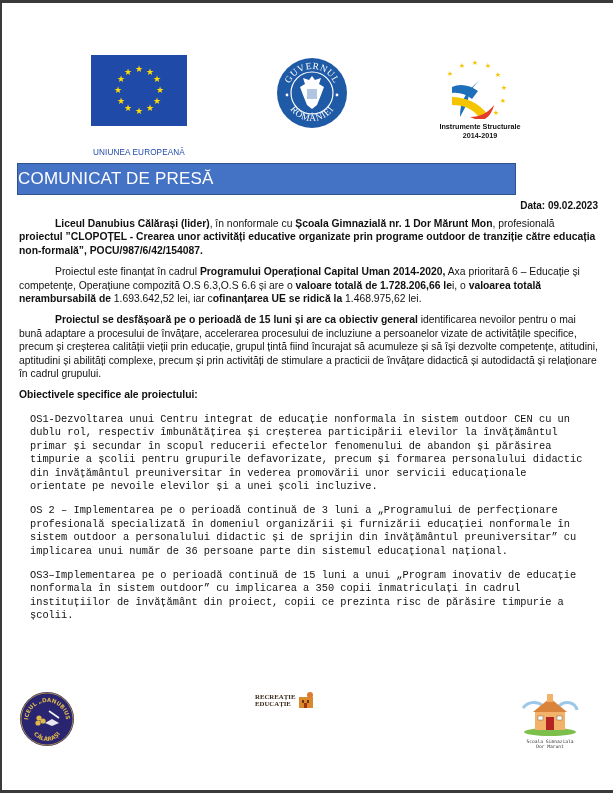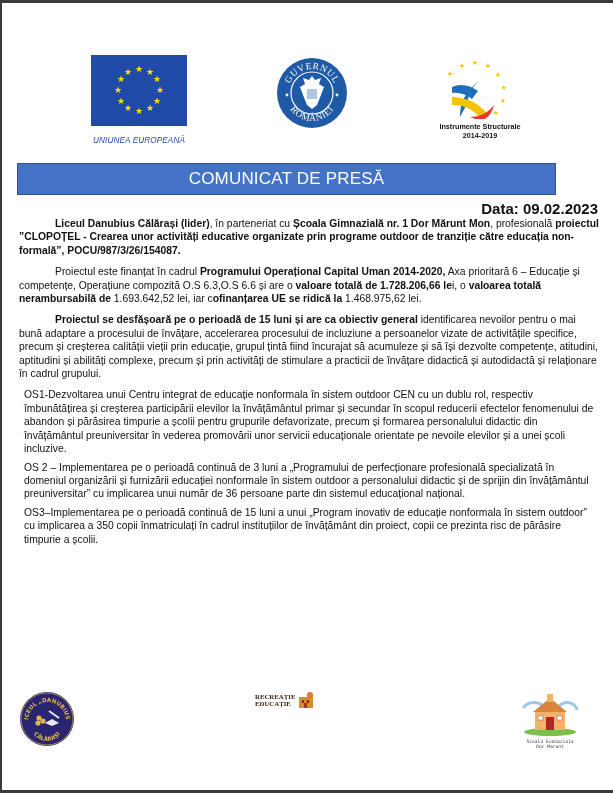--- a/index.html
+++ b/index.html
@@ -16,41 +16,41 @@
     border-top: 3px solid #3a3a3a;
     border-left: 2px solid #3a3a3a;
     border-bottom: 3px solid #3a3a3a;
     background: #fff;
   }
   
   .logos-top { position: absolute; top: 0; left: 0; width: 100%; height: 150px; }
   .eu-logo { position: absolute; left: 89px; top: 52px; width: 96px; }
   .eu-flag { width: 96px; height: 71px; background: #1f4aa8; position: relative; }
   .eu-flag svg { position: absolute; left: 0; top: 0; }
-  .eu-caption { font-size: 8.2px; color: #1f4aa8; text-align: center; margin-top: 10px; letter-spacing: 0.1px; font-style: italic; }
+  .eu-caption { font-size: 8.2px; color: #1f4aa8; text-align: center; margin-top: 22px; letter-spacing: 0.1px; }
   .gov-logo { position: absolute; left: 274px; top: 54px; width: 72px; height: 72px; }
   .is-logo { position: absolute; left: 428px; top: 44px; width: 100px; }
   .is-caption { font-size: 7.2px; font-weight: bold; text-align: center; line-height: 8.6px; margin-top: 0; color: #111; }
 
   .title-bar {
-    position: absolute; left: 15px; top: 160px; width: 539px; height: 32px;
+    position: absolute; left: 15px; top: 160px; width: 499px; height: 32px;
     background: #4472c4; border: 1px solid #2f528f; box-sizing: border-box;
-    color: #fff; text-align: center; font-size: 17px; line-height: 30px; letter-spacing: 0.2px;
-  }
-  .date { position: absolute; right: 15px; top: 197px; font-size: 15px; font-weight: bold; }
+    color: #fff; text-align: left; font-size: 17px; line-height: 30px; letter-spacing: 0.2px;
+  }
+  .date { position: absolute; right: 15px; top: 197px; font-size: 10px; font-weight: bold; }
 
   .body-text {
     position: absolute; left: 17px; top: 214px; width: 580px;
     font-size: 10.35px; line-height: 13.4px; text-align: left;
   }
   .body-text p { margin: 0 0 8px 0; }
   .indent { text-indent: 36px; }
   .b { font-weight: bold; }
   .heading-obj { font-weight: bold; margin-bottom: 9px !important; }
-  .os p { margin: 5px; }
+  .os p { margin: 11px; font-family: Liberation Mono, monospace; }
   .danubius { position: absolute; left: 17px; top: 688px; width: 56px; height: 56px; }
   .recreatie { position: absolute; left: 253px; top: 688px; width: 60px; height: 22px; }
   .recreatie-text { position: absolute; left: 0; top: 2px; font-family: "Liberation Serif", serif; font-size: 6.8px; font-weight: bold; line-height: 7.2px; color: #3a2a1a; }
   .scoala { position: absolute; left: 517px; top: 687px; width: 62px; }
   .scoala-caption { font-family: "DejaVu Sans Mono", monospace; font-size: 4.6px; text-align: center; line-height: 4.8px; color: #333; }
 </style>
 </head>
 <body>
 
 <div class="page">
@@ -122,26 +122,27 @@
       </svg>
       <div class="is-caption">Instrumente Structurale</div>
       <div class="is-caption">2014-2019</div>
     </div>
   </div>
 
   <div class="title-bar">COMUNICAT DE PRESĂ</div>
   <div class="date">Data: 09.02.2023</div>
 
   <div class="body-text">
-    <p class="indent"><span class="b">Liceul Danubius Călărași (lider)</span><span>, în parteneriat cu </span><span class="b">Școala Gimnazială nr. 1 Dor Mărunt Mon</span><span>, profesională </span><span class="b">proiectul ”CLOPOȚEL - Crearea unor activități educative organizate prin programe outdoor de tranziție către educația non-formală”, POCU/987/3/26/154087.</span></p>
+    <p class="indent"><span class="b">Liceul Danubius Călărași (lider)</span><span>, în nonformale cu </span><span class="b">Școala Gimnazială nr. 1 Dor Mărunt Mon</span><span>, profesională </span><span class="b">proiectul ”CLOPOȚEL - Crearea unor activități educative organizate prin programe outdoor de tranziție către educația non-formală”, POCU/987/6/42/154087.</span></p>
 
     <p class="indent"><span>Proiectul este finanțat în cadrul </span><span class="b">Programului Operațional Capital Uman 2014-2020,</span><span>  Axa prioritară 6 – Educație și competențe, Operațiune compozită O.S 6.3,O.S 6.6 și are o </span><span class="b">valoare totală de 1.728.206,66 le</span><span>i, o </span><span class="b">valoarea totală nerambursabilă de </span><span>1.693.642,52 lei, iar c</span><span class="b">ofinanțarea UE se ridică la </span><span>1.468.975,62 lei.</span></p>
 
     <p class="indent"><span class="b">Proiectul se desfășoară pe o perioadă de 15 luni și are ca obiectiv general</span><span> identificarea nevoilor pentru o mai bună adaptare a procesului de învățare, accelerarea procesului de incluziune a persoanelor vizate de activitățile specifice, precum și creșterea calității vieții prin educație, grupul țintă fiind încurajat să acumuleze și să își dezvolte competențe, atitudini, aptitudini și abilități complexe, precum și prin activități de stimulare a practicii de învățare didactică și autodidactă și relaționare în cadrul grupului.</span></p>
 
+    <p class="heading-obj">Obiectivele specifice ale proiectului:</p>
 
     <div class="os">
       <p>OS1-Dezvoltarea unui Centru integrat de educație nonformala în sistem outdoor CEN cu un dublu rol, respectiv îmbunătățirea și creșterea participării elevilor la învățământul primar și secundar în scopul reducerii efectelor fenomenului de abandon și părăsirea timpurie a școlii pentru grupurile defavorizate, precum și formarea personalului didactic din învățământul preuniversitar în vederea promovării unor servicii educaționale orientate pe nevoile elevilor și a unei școli incluzive.</p>
       <p>OS 2 – Implementarea pe o perioadă continuă de 3 luni a „Programului de perfecționare profesională specializată în domeniul organizării și furnizării educației nonformale în sistem outdoor a personalului didactic și de sprijin din învățământul preuniversitar” cu implicarea unui număr de 36 persoane parte din sistemul educațional național.</p>
       <p>OS3–Implementarea pe o perioadă continuă de 15 luni a unui „Program inovativ de educație nonformala în sistem outdoor” cu implicarea a 350 copii înmatriculați în cadrul instituțiilor de învățământ din proiect, copii ce prezinta risc de părăsire timpurie a școlii.</p>
     </div>
   </div>
 
   <div class="danubius">
     <svg width="56" height="56" viewBox="0 0 56 56">

